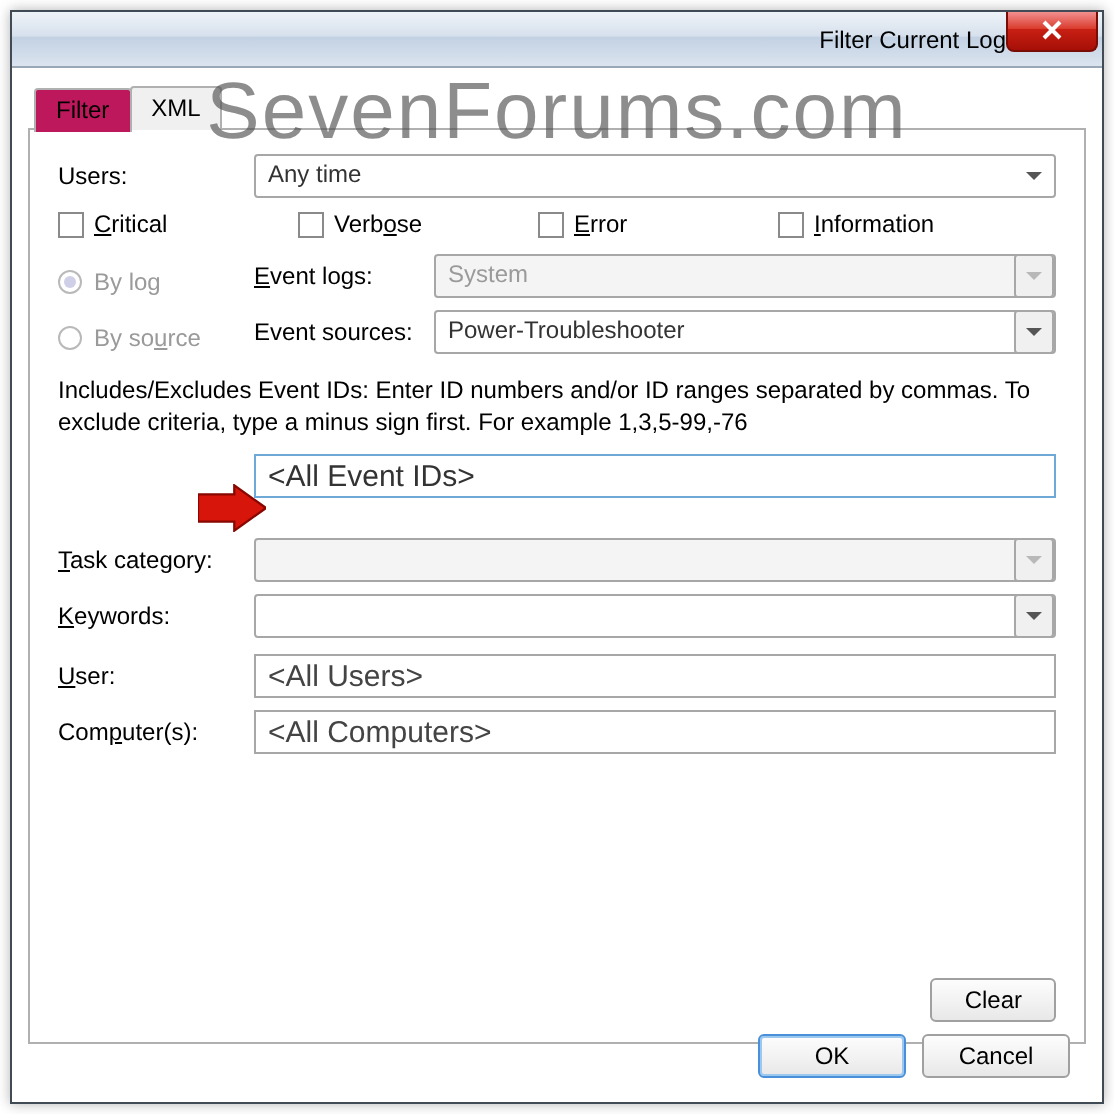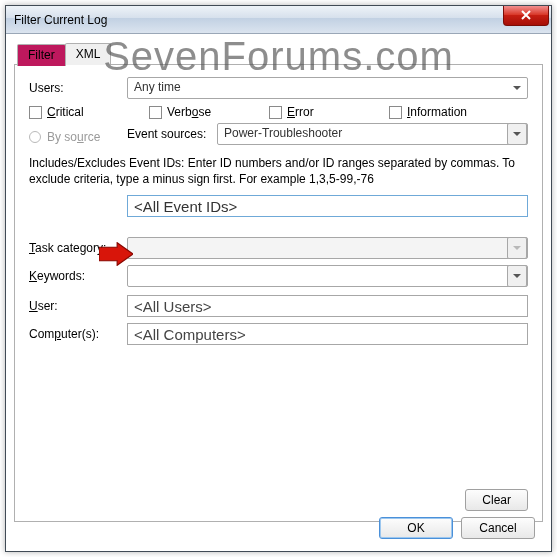--- a/index.html
+++ b/index.html
@@ -1,18 +1,18 @@
 <!DOCTYPE html>
 <html><head>
 <meta charset="utf-8">
 <style>
   * { box-sizing: border-box; font-family: "Segoe UI", Tahoma, sans-serif; }
   body { margin:0; padding:0; width:557px; height:557px; background:#fff; position:relative; overflow:hidden;}
   .window { position:absolute; left:5px; top:5px; width:547px; height:547px; border:1px solid #414b55; background:#f0f0f0; box-shadow:0 0 6px rgba(0,0,0,0.3);}
-  .titlebar { height:28px; background:linear-gradient(to bottom,#eef3f8,#d6e0ec 45%,#c2d1e3 46%,#dbe4ef); display:flex; align-items:center; padding:0 2px 0 8px; border-bottom:1px solid #9aa7b7;}
+  .titlebar { height:28px; background:linear-gradient(to bottom,#eef3f8,#d6e0ec 45%,#c2d1e3 46%,#dbe4ef); display:flex; align-items:center; padding:0 2px 0 8px; border-bottom:1px solid #9aa7b7;text-align:right;}
   .titlebar .title { font-size:12px; color:#000; flex:1;}
   .close-btn { width:46px; height:20px; margin-top:-8px; background:linear-gradient(to bottom,#f28f8f,#d93a2b 45%,#c81f13 46%,#a60f07); border:1px solid #7a0c06; border-top:none; border-radius:0 0 4px 4px; display:flex; align-items:center; justify-content:center; color:#fff; font-size:11px; font-weight:bold;}
   .client { position:absolute; top:28px; left:0; right:0; bottom:0; background:#fff; padding:8px;}
   .watermark { position:absolute; top:28px; left:0; right:0; text-align:center; font-family:Impact,"Arial Black",sans-serif; font-size:40px; letter-spacing:1px; color:rgba(80,80,80,0.65); pointer-events:none; z-index:50;}
   .tab-panel { border:1px solid #b0b0b0; height:458px; position:relative; background:#fff;}
   .tabs { position:absolute; top:-22px; left:2px; display:flex;}
   .tab { font-size:12px; padding:3px 10px; border:1px solid #b0b0b0; background:#f0f0f0; border-bottom:none; margin-right:-1px; border-radius:2px 2px 0 0; cursor:pointer;}
   .tab.active { background:#be185d; position:relative; top:1px; padding-bottom:4px;}
   .panel-body { padding:12px 14px 10px 14px; font-size:12px;}
   .row { display:flex; align-items:center; margin-bottom:6px;}
@@ -88,20 +88,33 @@
                 <span class="box"></span>
                 <span class="txt"><span class="u">E</span>rror</span>
               </label>
             <label class="chk" style="width:120px;">
                 <span class="box"></span>
                 <span class="txt"><span class="u">I</span>nformation</span>
               </label>
           </div>
         </div>
 
+        <div class="row" style="margin-top:8px;">
+          <div class="radio-wrap lbl disabled" style="width:98px;">
+            <span class="radio selected"></span>
+            <span>By log</span>
+          </div>
+          <div class="col2">
+            <div class="lbl2"><span style="text-decoration: underline;">E</span>vent logs:</div>
+            <div class="combo disabled" style="flex:1;">
+              <span>System</span>
+              <span class="arrow-box"></span>
+            </div>
+          </div>
+        </div>
 
         <div class="row">
           <div class="radio-wrap lbl disabled" style="width:98px;">
             <span class="radio"></span>
             <span>By so<span style="text-decoration: underline;">u</span>rce</span>
           </div>
           <div class="col2">
             <div class="lbl2">Event sources:</div>
             <div class="combo white" style="flex:1;">
               <span>Power-Troubleshooter</span>

